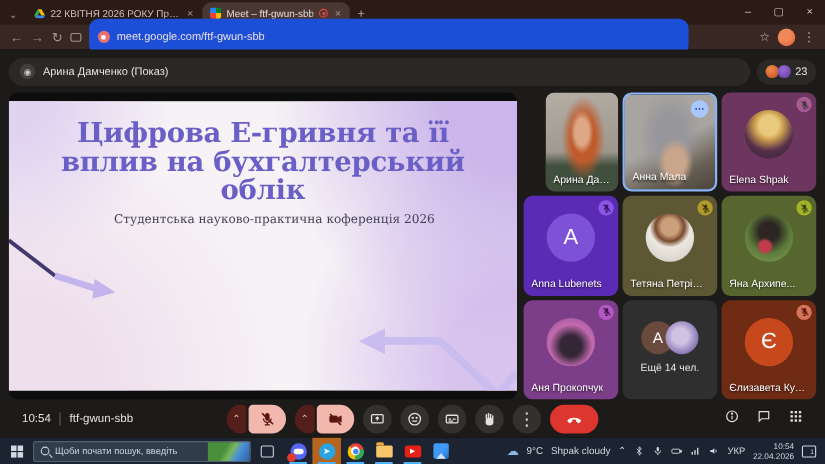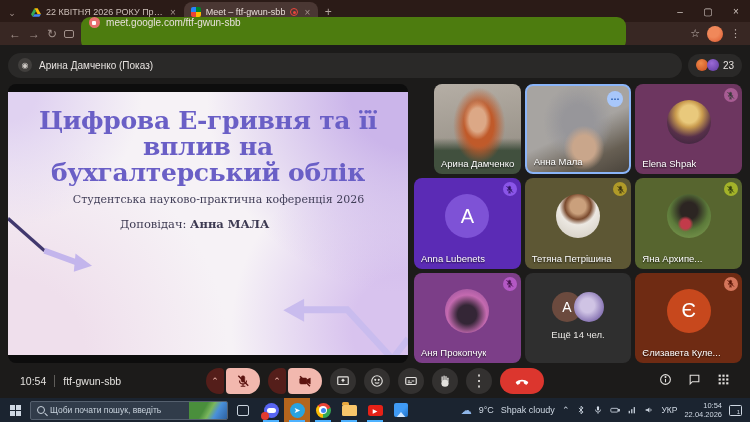--- a/index.html
+++ b/index.html
@@ -18,42 +18,42 @@
   .meet-ico{width:10px;height:10px;border-radius:2px;background:conic-gradient(#00832d 0 25%,#ffba00 0 50%,#ea4335 0 75%,#2684fc 0 100%);}
   .rec-dot{width:8px;height:8px;border:1.5px solid #e8453c;border-radius:50%;position:relative;}
   .rec-dot::after{content:"";position:absolute;inset:1.5px;background:#e8453c;border-radius:50%;}
   .newtab{width:20px;height:20px;display:flex;align-items:center;justify-content:center;font-size:12px;color:#b3a59f;}
   .winctl{margin-left:auto;display:flex;height:22px;}
   .winctl span{width:28px;display:flex;align-items:center;justify-content:center;font-size:10px;color:#cfc4bf;}
 
   .urlrow{height:23px;background:#382723;display:flex;align-items:center;gap:7px;padding:0 9px;color:#a2928c;}
   .navic{font-size:12px;line-height:1;}
   .pageic{width:10px;height:8px;border:1.2px solid #a2928c;border-radius:2px;}
-  .urlpill{flex:1;height:33px;background:#4d7c0f;border-radius:9px;display:flex;align-items:flex-start;gap:6px;padding:0 8px;max-width:545px;}
+  .urlpill{flex:1;height:33px;background:#1d4ed8;border-radius:9px;display:flex;align-items:center;gap:6px;padding:0 8px;max-width:545px;}
   .camdot{width:11px;height:11px;border-radius:50%;background:#e8706f;position:relative;flex:none;}
   .camdot::after{content:"";position:absolute;left:2.5px;top:3.5px;width:4px;height:4px;background:#fff;border-radius:1px;}
   .url{color:#e8e0dc;font-size:10px;}
   .star{font-size:11px;color:#c5b8b3;margin-left:auto;}
   .avatar16{width:16px;height:16px;border-radius:50%;background:radial-gradient(circle at 40% 35%,#f0885a 0 40%,#d9542b 100%);flex:none;}
   .dots3{font-size:11px;color:#c5b8b3;}
 
   
   .meet{flex:1;background:#1c1b1a;position:relative;padding:6px 8px 0 8px;display:flex;flex-direction:column;}
   .mhead{display:flex;align-items:center;gap:6px;height:28px;flex:none;}
   .banner{flex:1;height:25px;background:#2a2928;border-radius:14px;display:flex;align-items:center;gap:7px;padding:0 10px;color:#e6e2df;font-size:10px;}
   .pin{width:14px;height:14px;border-radius:50%;background:#413f3d;display:flex;align-items:center;justify-content:center;color:#cfcac6;font-size:8px;}
   .pchip{height:23px;background:#2a2928;border-radius:13px;display:flex;align-items:center;gap:4px;padding:0 8px;color:#e6e2df;font-size:10px;flex:none;}
   .mini{width:12px;height:12px;border-radius:50%;}
   .mini.o{background:radial-gradient(circle at 40% 35%,#f08a4a,#c64a1e);}
   .mini.p{background:radial-gradient(circle at 40% 35%,#9a6ad6,#5e3a9e);margin-left:-5px;}
 
   .mbody{flex:1;display:flex;gap:6px;margin-top:5px;min-height:0;}
 
   
-  .present{width:400px;flex:none;background:#0d0d0d;border-radius:8px;position:relative;overflow:hidden;}
+  .present{width:462px;flex:none;background:#0d0d0d;border-radius:8px;position:relative;overflow:hidden;}
   .slide{position:absolute;left:0;right:0;top:8px;bottom:8px;
     background:
       radial-gradient(circle at 100% 0%, #cbb5ea 0 12%, rgba(203,181,234,0) 42%),
       radial-gradient(circle at 0% 0%, #e0d2f1 0 6%, rgba(224,210,241,0) 28%),
       radial-gradient(circle at 0% 100%, #efdfec 0 16%, rgba(239,223,236,0) 46%),
       radial-gradient(circle at 100% 90%, #d8c3ee 0 12%, rgba(216,195,238,0) 38%),
       #f6f2f6;
     text-align:center;font-family:"DejaVu Serif","Liberation Serif",serif;}
   .deco{position:absolute;inset:0;width:100%;height:100%;}
   .stitle{position:relative;margin:16px 26px 0;color:#6a5fc6;font-weight:bold;font-size:25px;line-height:1.04;letter-spacing:-.3px;}
@@ -205,21 +205,20 @@
           <svg class="deco" viewBox="0 0 462 262" preserveAspectRatio="none">
             <path d="M0 126 L42 158" stroke="#41386e" stroke-width="3.5" fill="none"></path>
             <path d="M42 158 L80 170" stroke="#c3b5ec" stroke-width="6" fill="none"></path>
             <polygon points="78,161 97,173 76,179" fill="#c3b5ec"></polygon>
             <path d="M340 217 L392 217 L444 266 L462 246" stroke="#c9bcee" stroke-width="7" fill="none"></path>
             <polygon points="342,206 318,217.5 342,229" fill="#c9bcee"></polygon>
           </svg>
           <div class="stitle">Цифрова Е-гривня та її вплив на бухгалтерський облік</div>
           <div class="ssub">Студентська науково-практична коференція 2026</div>
           <div class="sspeak">
-            <div><span>Доповідач:</span> <b>Анна МАЛА</b></div>
           </div>
         </div>
       </div>
 
       <div class="grid">
 
         <div class="tile v1">
           <span class="tname">Арина Дамченко</span>
         </div>
 

